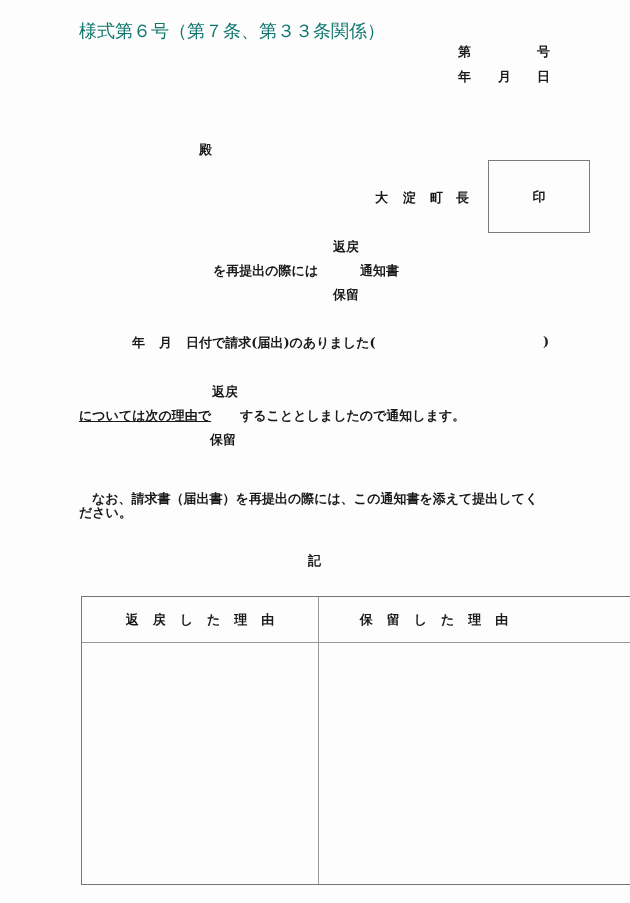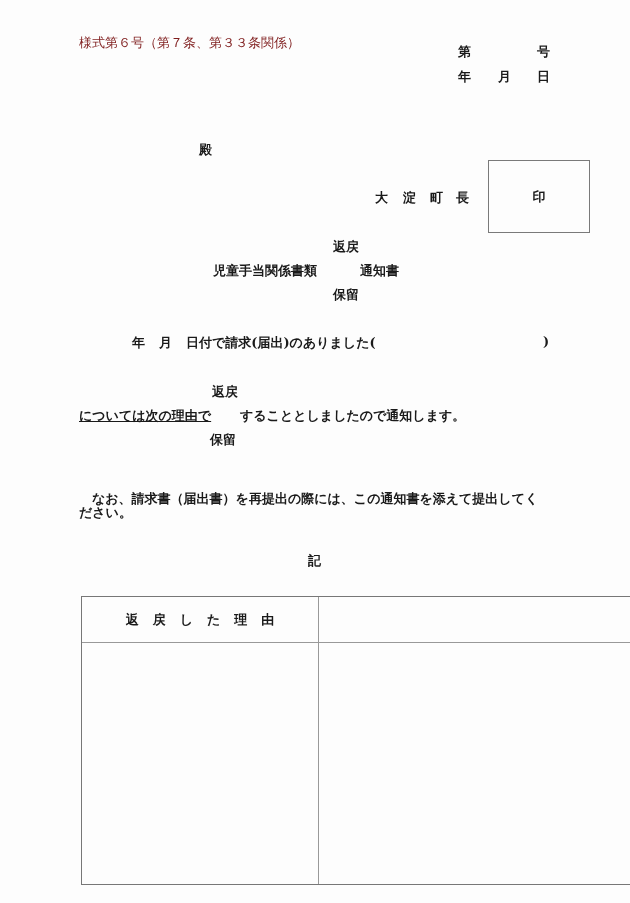--- a/index.html
+++ b/index.html
@@ -9,21 +9,21 @@
     }
     body {
       width: 630px;
       height: 903px;
       position: relative;
       overflow: hidden;
       font-family: "DejaVu Serif", "Liberation Serif", serif;
       color: #1a1a1a;
     }
     .abs { position: absolute; white-space: nowrap; }
-    .form-label { font-size: 13px; left: 79px; top: 19px; font-weight: normal; color: #7f1d1d; margin-top: 15px; }
+    .form-label { font-size: 18px; left: 79px; top: 19px; font-weight: normal; color: #0f766e; }
     .bold { font-weight: bold; font-size: 13px; }
 
     .seal-box {
       position: absolute;
       left: 488px; top: 160px;
       width: 102px; height: 73px;
       border: 1px solid #7a7a7a;
       box-sizing: border-box;
       display: flex; align-items: center; justify-content: center;
     }
@@ -82,40 +82,41 @@
   <div class="abs bold" style="left:375px; top:189px;">大</div>
   <div class="abs bold" style="left:403px; top:189px;">淀</div>
   <div class="abs bold" style="left:430px; top:189px;">町</div>
   <div class="abs bold" style="left:456px; top:189px;">長</div>
 
   <div class="seal-box">
     <span class="bold">印</span>
   </div>
 
   <div class="abs bold" style="left:333px; top:238px;">返戻</div>
-  <div class="abs bold" style="left:213px; top:262px;">児童手当関係書類</div>
+  <div class="abs bold" style="left:213px; top:262px;">を再提出の際には</div>
   <div class="abs bold" style="left:360px; top:262px;">通知書</div>
   <div class="abs bold" style="left:333px; top:286px;">保留</div>
 
   <div class="abs bold" style="left:132px; top:334px;">年</div>
   <div class="abs bold" style="left:159px; top:334px;">月</div>
   <div class="abs bold" style="left:186px; top:334px;">日付で請求(届出)のありました(</div>
   <div class="abs bold" style="left:543px; top:334px;">)</div>
 
   <div class="abs bold" style="left:212px; top:383px;">返戻</div>
   <div class="abs bold" style="left:79px; top:407px;text-decoration:underline;">については次の理由で</div>
   <div class="abs bold" style="left:240px; top:407px;">することとしましたので通知します。</div>
   <div class="abs bold" style="left:210px; top:431px;">保留</div>
 
   <div class="abs bold" style="left:92px; top:480px;margin-top:10px;">なお、請求書（届出書）を再提出の際には、この通知書を添えて提出してく</div>
   <div class="abs bold" style="left:79px; top:504px;">ださい。</div>
 
   <div class="abs bold" style="left:308px; top:552px;">記</div>
 
   <div class="reason-table">
     <div class="head left">返戻した理由</div>
+    <div class="head right">保留した理由</div>
     <div class="divider-v"></div>
     <div class="divider-h"></div>
     <div class="body-cell left"></div>
     <div class="body-cell right"></div>
   </div>
 
 </div>
 
 </body></html>

